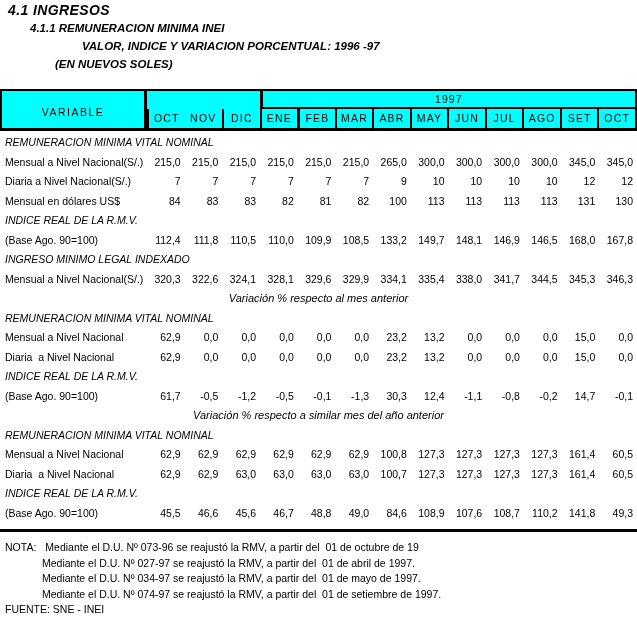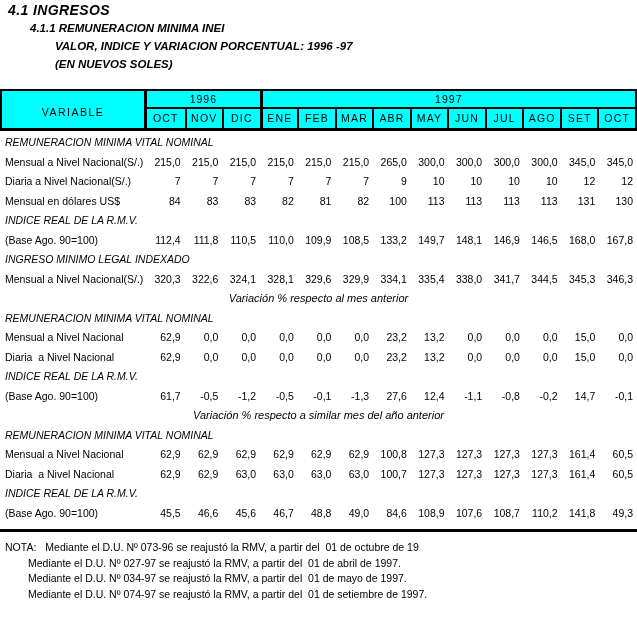--- a/index.html
+++ b/index.html
@@ -4,21 +4,21 @@
 <style>
   html,body{margin:0;padding:0;background:#ffffff;}
   body{width:637px;height:635px;overflow:hidden;font-family:"Liberation Sans",sans-serif;color:#000;}
   .page{position:relative;width:637px;height:465px;}
 
   
   .titles div{white-space:pre;font-weight:bold;font-style:italic;line-height:18px;}
   .t1{font-size:14px;padding-left:8px;letter-spacing:.4px;margin-top:1px;}
   .t2{font-size:11.5px;padding-left:30px;}
   .t3{font-size:11.5px;padding-left:22px;}
-  .t4{font-size:11.5px;padding-left:55px;}
+  .t4{font-size:11.5px;padding-left:55px;margin-left:27px;}
   .t5{font-size:11.5px;padding-left:55px;}
 
   
   .theader{display:grid;grid-template-columns:145px repeat(13,1fr);grid-template-rows:18px 19px;
     background:#00ffff;border:2px solid #000;border-bottom-width:3px;width:637px;
     box-sizing:border-box;margin-top:16px;font-size:10.5px;}
   .hvar{grid-row:1/3;grid-column:1;border-right:3px solid #000;display:flex;align-items:flex-end;
     justify-content:center;padding-bottom:10px;letter-spacing:1.5px;}
   .hy96{grid-column:2/5;grid-row:1;border-bottom:2px solid #000;text-align:center;line-height:16px;letter-spacing:1px;}
   .hy97{grid-column:5/15;grid-row:1;border-bottom:2px solid #000;border-left:3px solid #000;
@@ -33,38 +33,37 @@
   .trow.section span{grid-column:1/-1;padding-left:5px;white-space:pre;font-style:italic;}
   .trow.note span{grid-column:1/-1;text-align:center;font-style:italic;font-size:11px;}
   .lbl{padding-left:5px;white-space:pre;overflow:visible;}
   .val{text-align:right;padding-right:4px;}
 
   
   .sep{width:637px;height:3px;background:#000;margin-top:6px;}
   .notes{margin-top:8px;font-size:10.5px;}
   .nline{line-height:15.5px;white-space:pre;}
   .nline .nlabel{padding-left:5px;padding-right:9px;}
-  .nline.indent{padding-left:28px;}
+  .nline.indent{padding-left:42px;}
   .nline.fuente{padding-left:5px;}
 </style>
 </head>
 <body>
 
 <div class="page">
 
   <div class="titles">
     <div class="t1">4.1 INGRESOS</div>
     <div class="t2">4.1.1 REMUNERACION MINIMA INEI</div>
     <div class="t4">VALOR, INDICE Y VARIACION PORCENTUAL: 1996 -97</div>
     <div class="t5">(EN NUEVOS SOLES)</div>
   </div>
 
   <div class="theader">
     <div class="hvar">VARIABLE</div>
-    <div class="hy96">1996</div>
     <div class="hy97">1997</div>
     <div class="mcell">OCT</div>
     <div class="mcell">NOV</div>
     <div class="mcell">DIC</div>
     <div class="mcell">ENE</div>
     <div class="mcell">FEB</div>
     <div class="mcell">MAR</div>
     <div class="mcell">ABR</div>
     <div class="mcell">MAY</div>
     <div class="mcell">JUN</div>
@@ -206,21 +205,21 @@
         <span>INDICE REAL DE LA R.M.V.</span>
       </div>
       <div class="trow row">
         <span class="lbl">(Base Ago. 90=100)</span>
         <span class="val">61,7</span>
         <span class="val">-0,5</span>
         <span class="val">-1,2</span>
         <span class="val">-0,5</span>
         <span class="val">-0,1</span>
         <span class="val">-1,3</span>
-        <span class="val">27,6</span>
+        <span class="val">30,3</span>
         <span class="val">12,4</span>
         <span class="val">-1,1</span>
         <span class="val">-0,8</span>
         <span class="val">-0,2</span>
         <span class="val">14,7</span>
         <span class="val">-0,1</span>
       </div>
       <div class="trow note">
         <span>Variación % respecto a similar mes del año anterior</span>
       </div>
@@ -280,15 +279,16 @@
       </div>
     </div>
 
   <div class="sep"></div>
 
   <div class="notes">
     <div class="nline"><span class="nlabel">NOTA:</span><span>Mediante el D.U. Nº 073-96 se reajustó la RMV, a partir del  01 de octubre de 19</span></div>
     <div class="nline indent">Mediante el D.U. Nº 027-97 se reajustó la RMV, a partir del  01 de abril de 1997.</div>
     <div class="nline indent">Mediante el D.U. Nº 034-97 se reajustó la RMV, a partir del  01 de mayo de 1997.</div>
     <div class="nline indent">Mediante el D.U. Nº 074-97 se reajustó la RMV, a partir del  01 de setiembre de 1997.</div>
+    <div class="nline fuente">FUENTE: SNE - INEI</div>
   </div>
 
 </div>
 
 </body></html>

